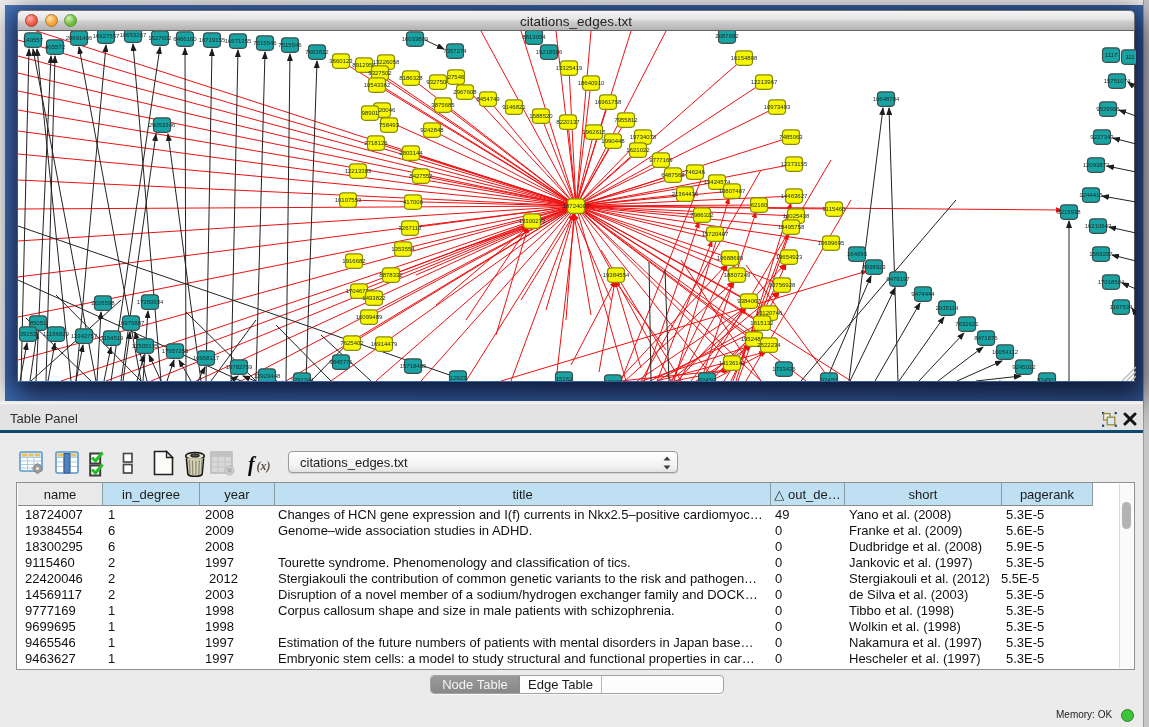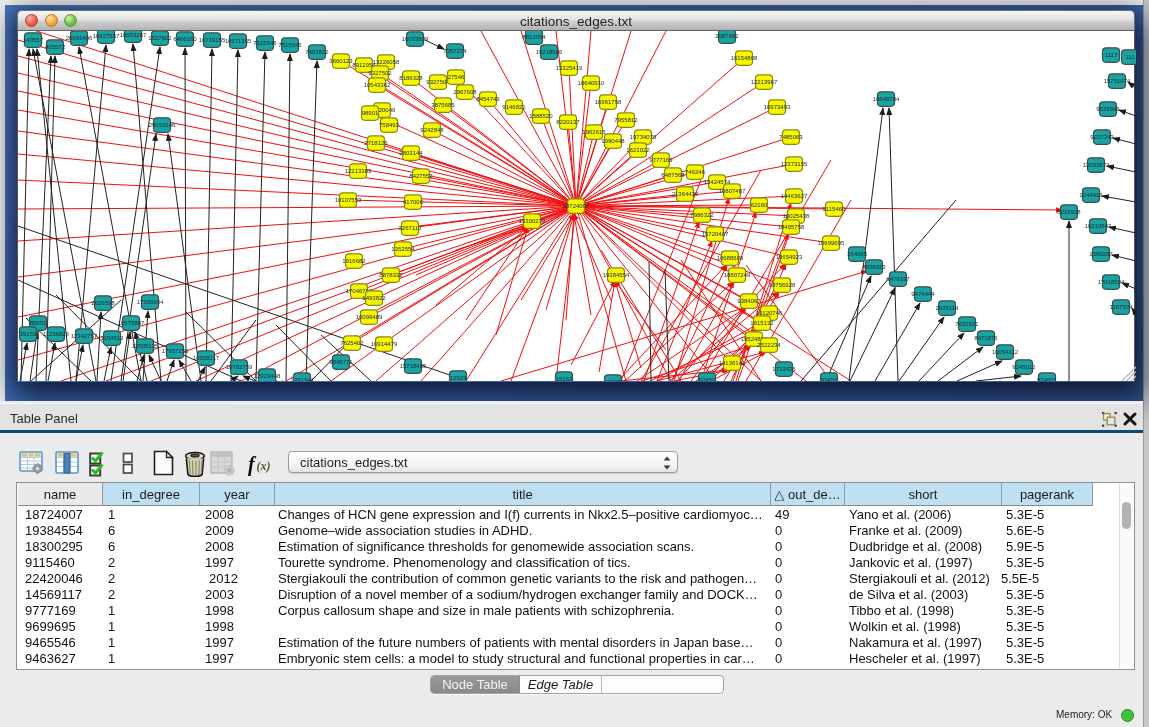--- a/index.html
+++ b/index.html
@@ -50,21 +50,21 @@
   background:#fafafa; border-left:1px solid #d9d9d9; }
 #sbar .thumb { position:absolute; left:2px; top:18px; width:9px; height:27px;
   border-radius:5px; background:#b3b3b3; }
 #seg { position:absolute; left:430px; top:274px; width:294px; height:19px;
   border:1px solid #a3a3a3; border-radius:4px; background:#fdfdfd; overflow:hidden;
   box-shadow:0 1px 0 rgba(255,255,255,.7); }
 .sg { position:absolute; top:0; height:19px; font-size:13px; line-height:18px;
   text-align:center; color:#1b1b1b; }
 #sg1 { left:0; width:89px; background:linear-gradient(#9a9a9a,#868686); color:#f4f4f4;
   border-right:1px solid #8d8d8d;text-align:center; }
-#sg2 { left:89px; width:82px; border-right:1px solid #b9b9b9;font-style:italic; }
+#sg2 { left:89px; width:82px; border-right:1px solid #b9b9b9; }
 #sg3 { left:171px; width:123px;margin-top:28px; }
 #status { position:absolute; left:0; top:299px; width:1143px; height:27px; }
 #status .mt { position:absolute; left:1056px; top:9px; font-size:10px; color:#1d1d1d;text-align:right; }
 #status .dot { position:absolute; left:1121px; top:9px; width:13px; height:13px;
   border-radius:50%; background:#3ec43a; border:1.5px solid #2e7d28; }
 </style></head>
 <body>
 <div id="app">
   <div id="blue"></div>
   <div id="rightstrip"></div>
@@ -704,33 +704,32 @@
         <div class="hc" style="left:183px;width:75px;background:#bfe0f2">year</div>
         <div class="hc" style="left:258px;width:496px;background:#bfe0f2">title</div>
         <div class="hc" style="left:754px;width:74px;background:#bfe0f2">△ out_de…</div>
         <div class="hc" style="left:828px;width:157px;background:#bfe0f2">short</div>
         <div class="hc" style="left:985px;width:91px;background:#bfe0f2">pagerank</div>
         <div class="cell" style="left:8px;top:24px">18724007</div>
         <div class="cell" style="left:91px;top:24px">1</div>
         <div class="cell" style="left:188px;top:24px">2008</div>
         <div class="cell" style="left:261px;top:24px">Changes of HCN gene expression and I(f) currents in Nkx2.5–positive cardiomyoc…</div>
         <div class="cell" style="left:758px;top:24px">49</div>
-        <div class="cell" style="left:832px;top:24px">Yano et al. (2006)</div>
+        <div class="cell" style="left:832px;top:24px">Yano et al. (2008)</div>
         <div class="cell" style="left:989px;top:24px">5.3E-5</div>
         <div class="cell" style="left:8px;top:40px">19384554</div>
         <div class="cell" style="left:91px;top:40px">6</div>
         <div class="cell" style="left:188px;top:40px">2009</div>
         <div class="cell" style="left:261px;top:40px">Genome–wide association studies in ADHD.</div>
         <div class="cell" style="left:758px;top:40px">0</div>
         <div class="cell" style="left:832px;top:40px">Franke et al. (2009)</div>
         <div class="cell" style="left:989px;top:40px">5.6E-5</div>
         <div class="cell" style="left:8px;top:56px">18300295</div>
         <div class="cell" style="left:91px;top:56px">6</div>
         <div class="cell" style="left:188px;top:56px">2008</div>
-        <div class="cell" style="left:261px;top:56px">Estimation of significance thresholds for genomewide association scans.</div>
         <div class="cell" style="left:758px;top:56px">0</div>
         <div class="cell" style="left:832px;top:56px">Dudbridge et al. (2008)</div>
         <div class="cell" style="left:989px;top:56px">5.9E-5</div>
         <div class="cell" style="left:8px;top:72px">9115460</div>
         <div class="cell" style="left:91px;top:72px">2</div>
         <div class="cell" style="left:188px;top:72px">1997</div>
         <div class="cell" style="left:261px;top:72px">Tourette syndrome. Phenomenology and classification of tics.</div>
         <div class="cell" style="left:758px;top:72px">0</div>
         <div class="cell" style="left:832px;top:72px">Jankovic et al. (1997)</div>
         <div class="cell" style="left:989px;top:72px">5.3E-5</div>

